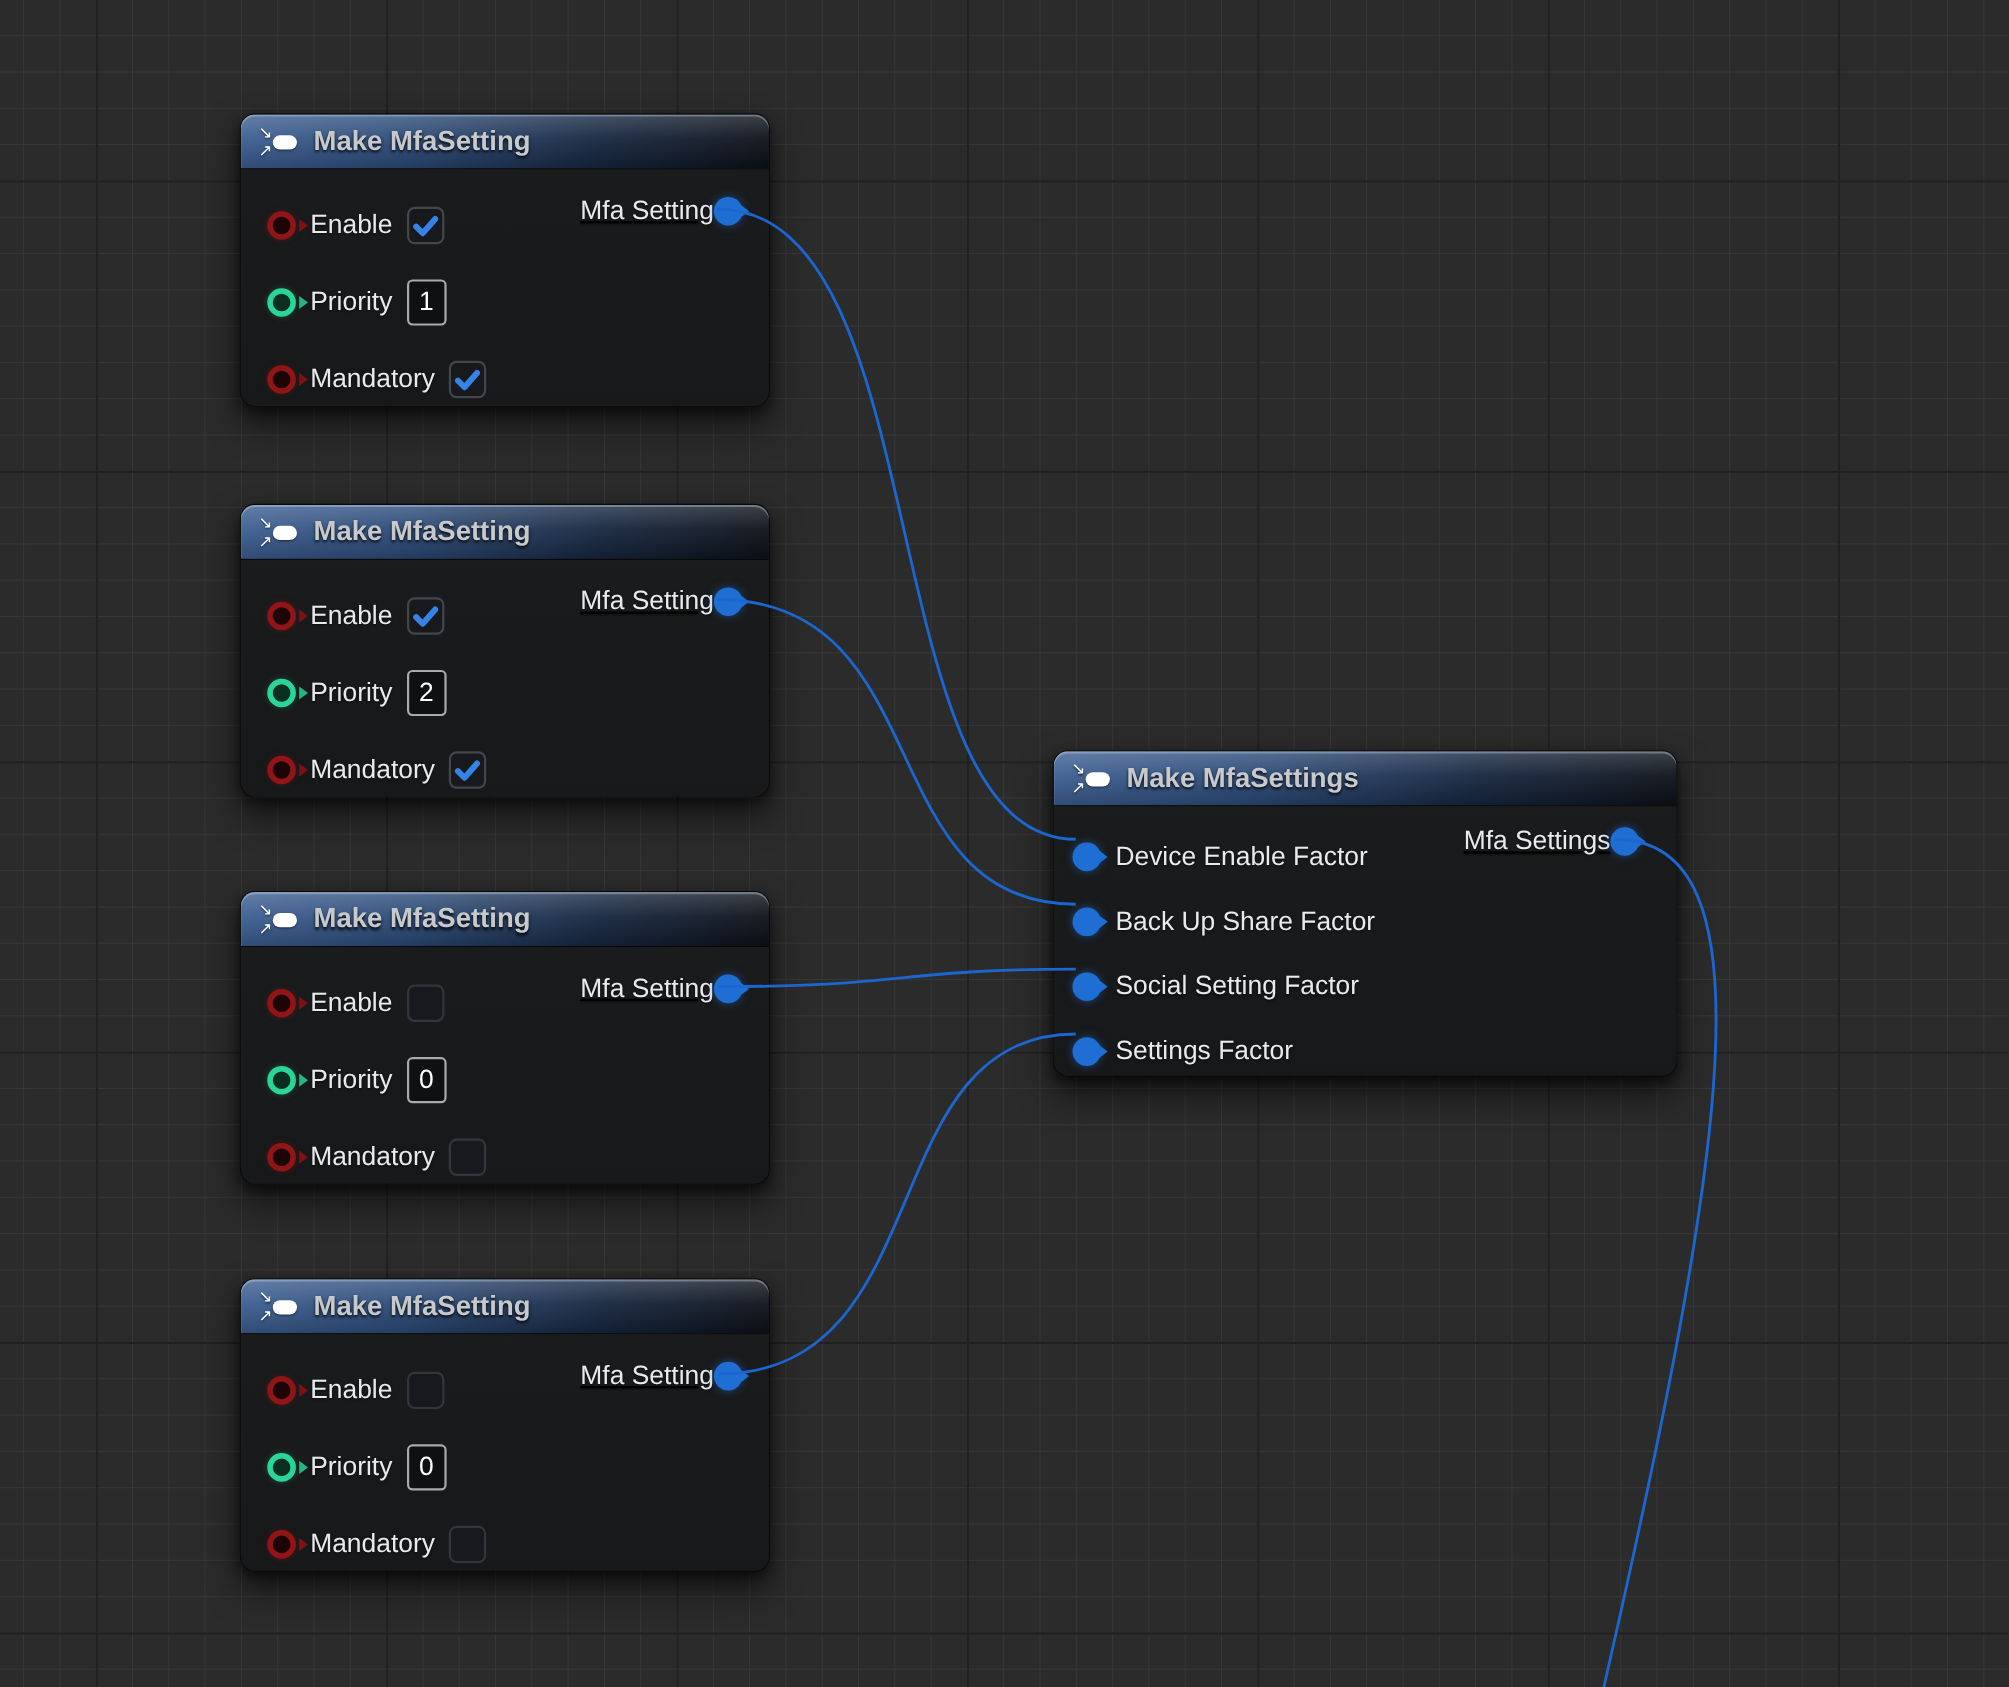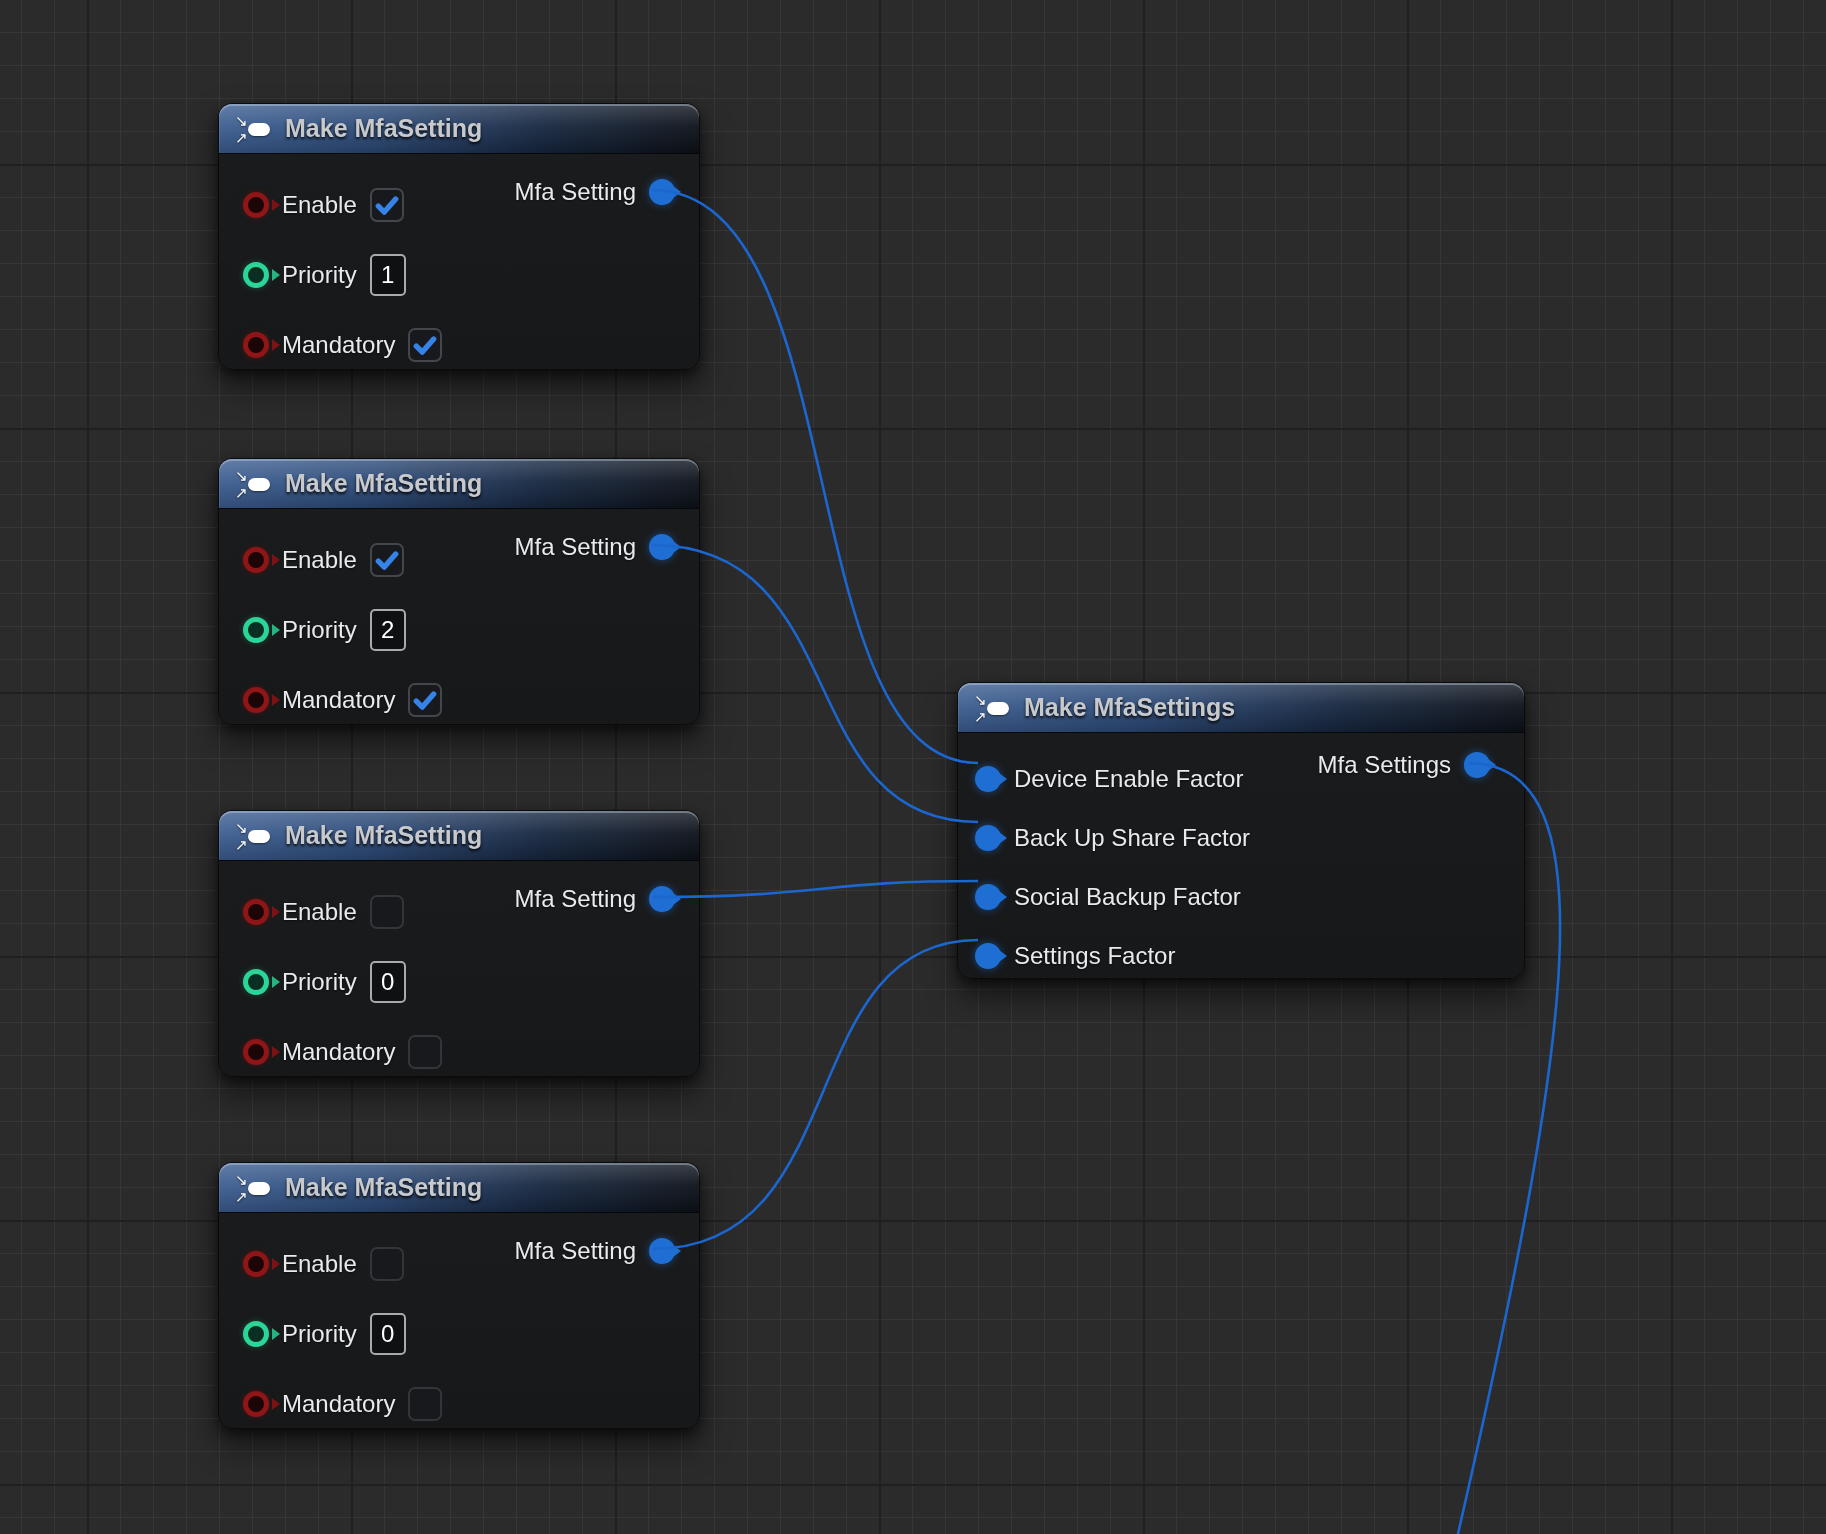--- a/index.html
+++ b/index.html
@@ -62,22 +62,23 @@
   .row{display:flex;align-items:center;gap:13px;}
   .node-left .row{height:70px;padding-left:24px;}
   .node-right .row{height:59px;padding-left:17px;}
   .row-label{
     font-size:24px;color:#e9eaec;
     text-shadow:0 1px 2px rgba(0,0,0,.55);
     white-space:nowrap;
   }
 
   .out-row{
-    position:absolute;display:flex;align-items:center;gap:13px;
+    position:absolute;display:flex;align-items:center;
     transform:translateY(-50%);
+    text-decoration:underline;
   }
   .node-left  .out-row{top:38px;right:24px;}
   .node-right .out-row{top:32px;right:34px;}
 
   
   .pin{width:26px;height:26px;border-radius:50%;position:relative;flex:none;box-sizing:border-box;}
   .pin::after{
     content:'';position:absolute;left:24px;top:50%;transform:translateY(-50%);
     border-top:6px solid transparent;border-bottom:6px solid transparent;
     border-left:8px solid #000;
@@ -272,21 +273,21 @@
     <div class="row">
       <span class="pin pin-struct"></span>
       <span class="row-label">Device Enable Factor</span>
     </div>
     <div class="row">
       <span class="pin pin-struct"></span>
       <span class="row-label">Back Up Share Factor</span>
     </div>
     <div class="row">
       <span class="pin pin-struct"></span>
-      <span class="row-label">Social Backup Factor</span>
+      <span class="row-label">Social Setting Factor</span>
     </div>
     <div class="row">
       <span class="pin pin-struct"></span>
       <span class="row-label">Settings Factor</span>
     </div>
     <div class="out-row">
       <span class="row-label">Mfa Settings</span>
       <span class="pin pin-struct"></span>
     </div>
   </div>

